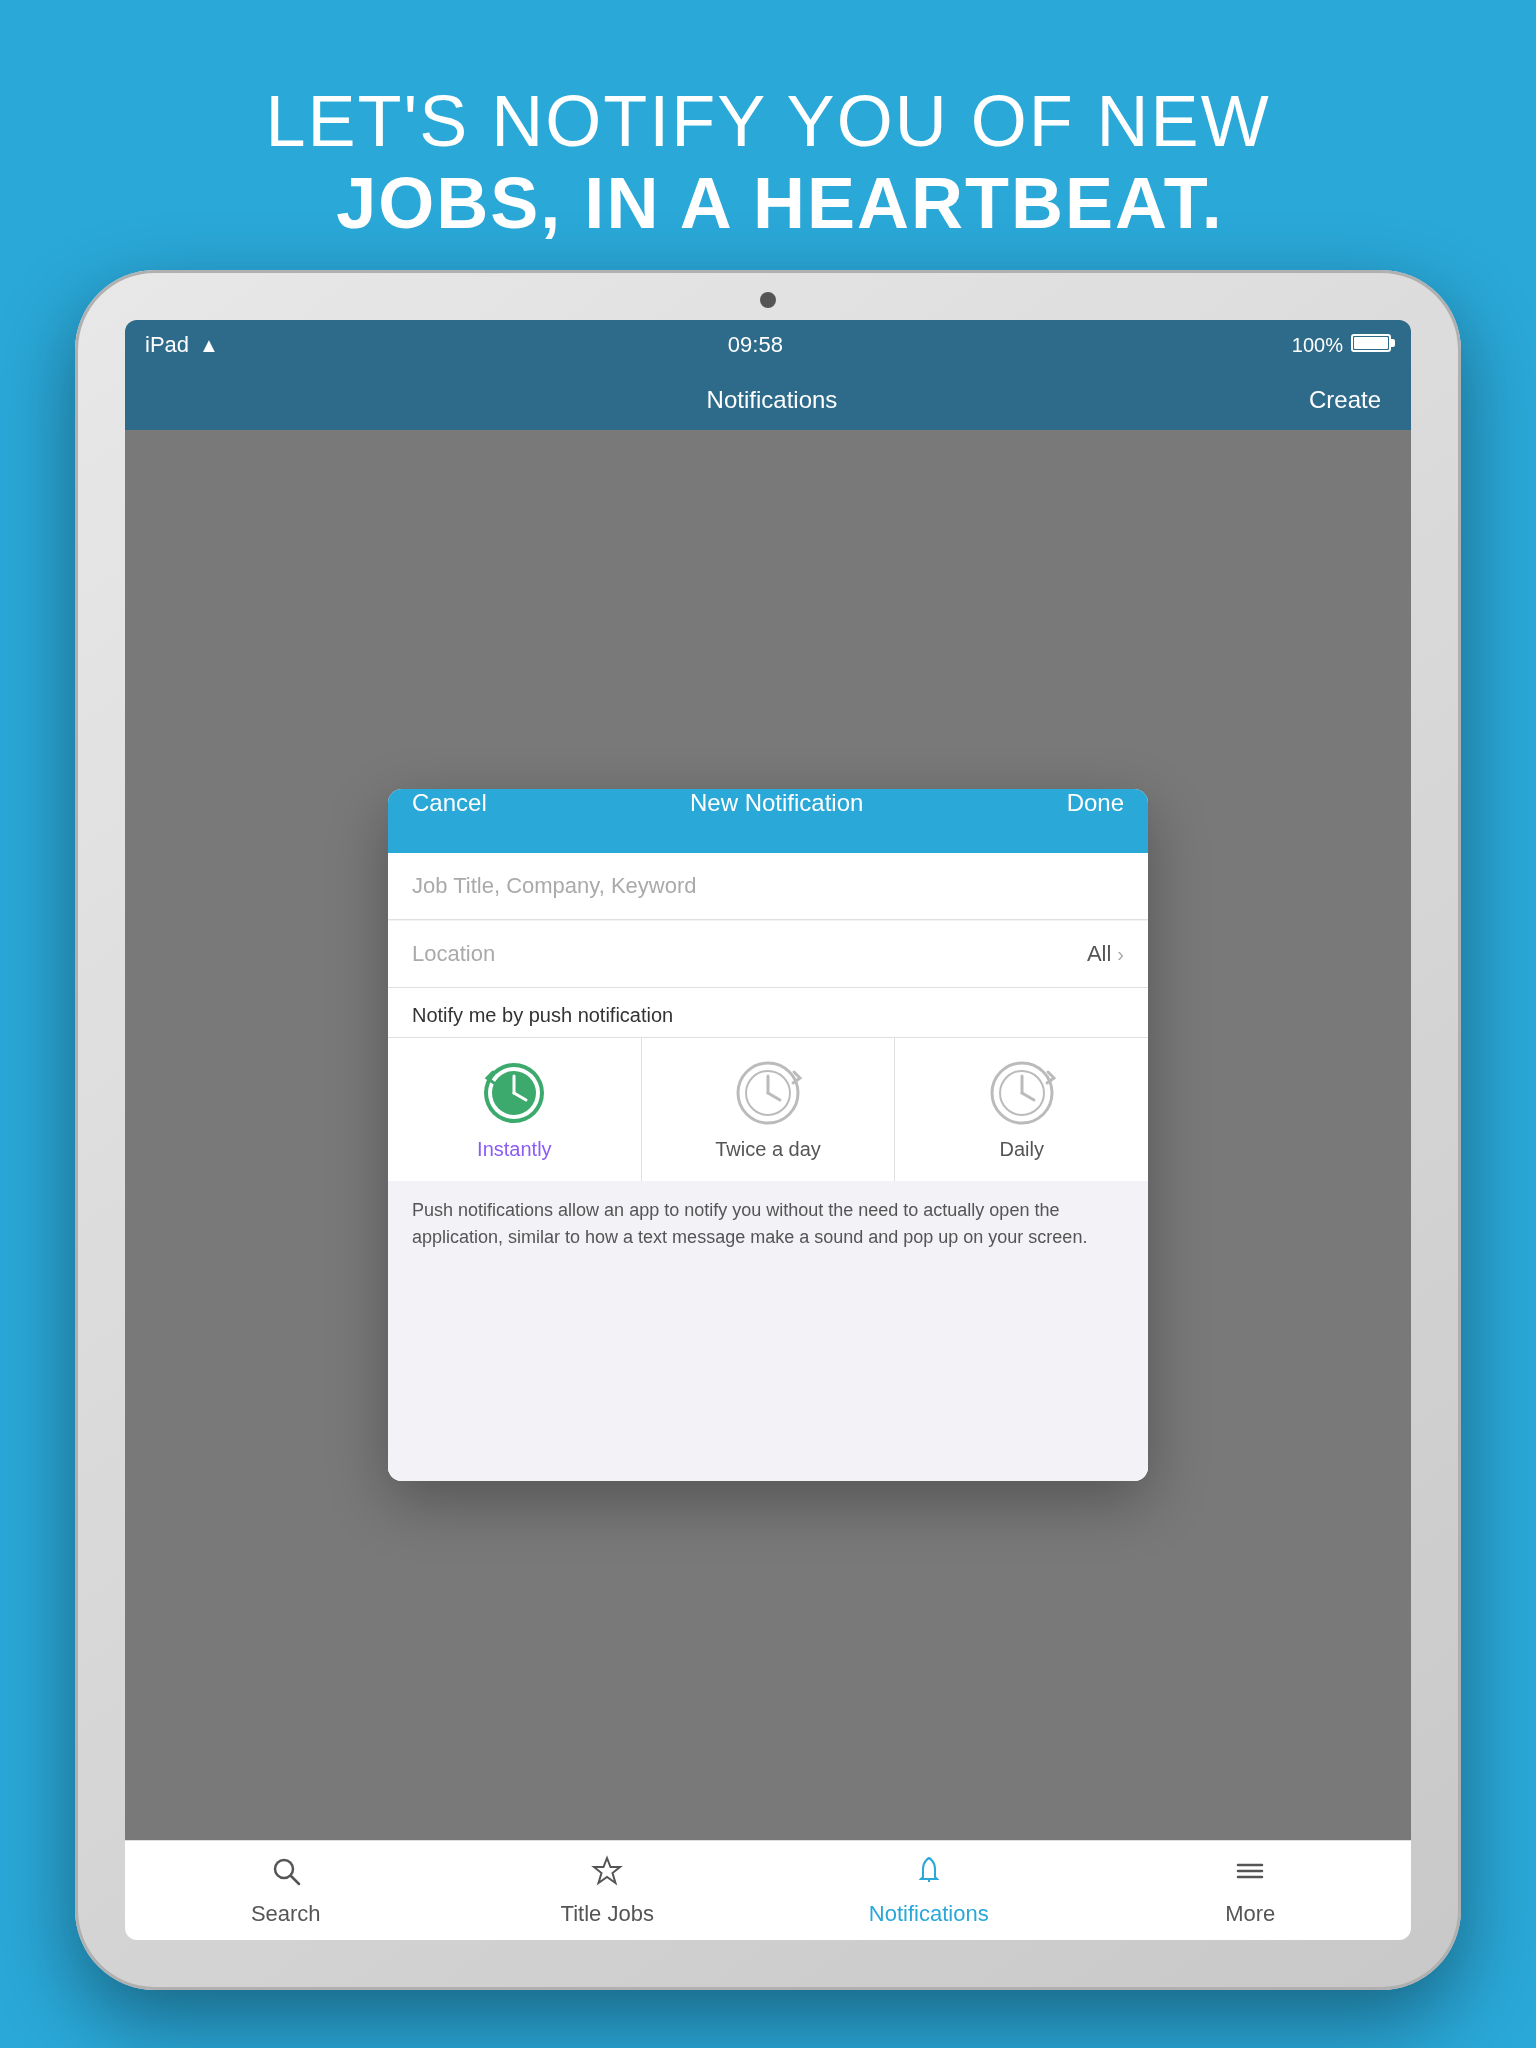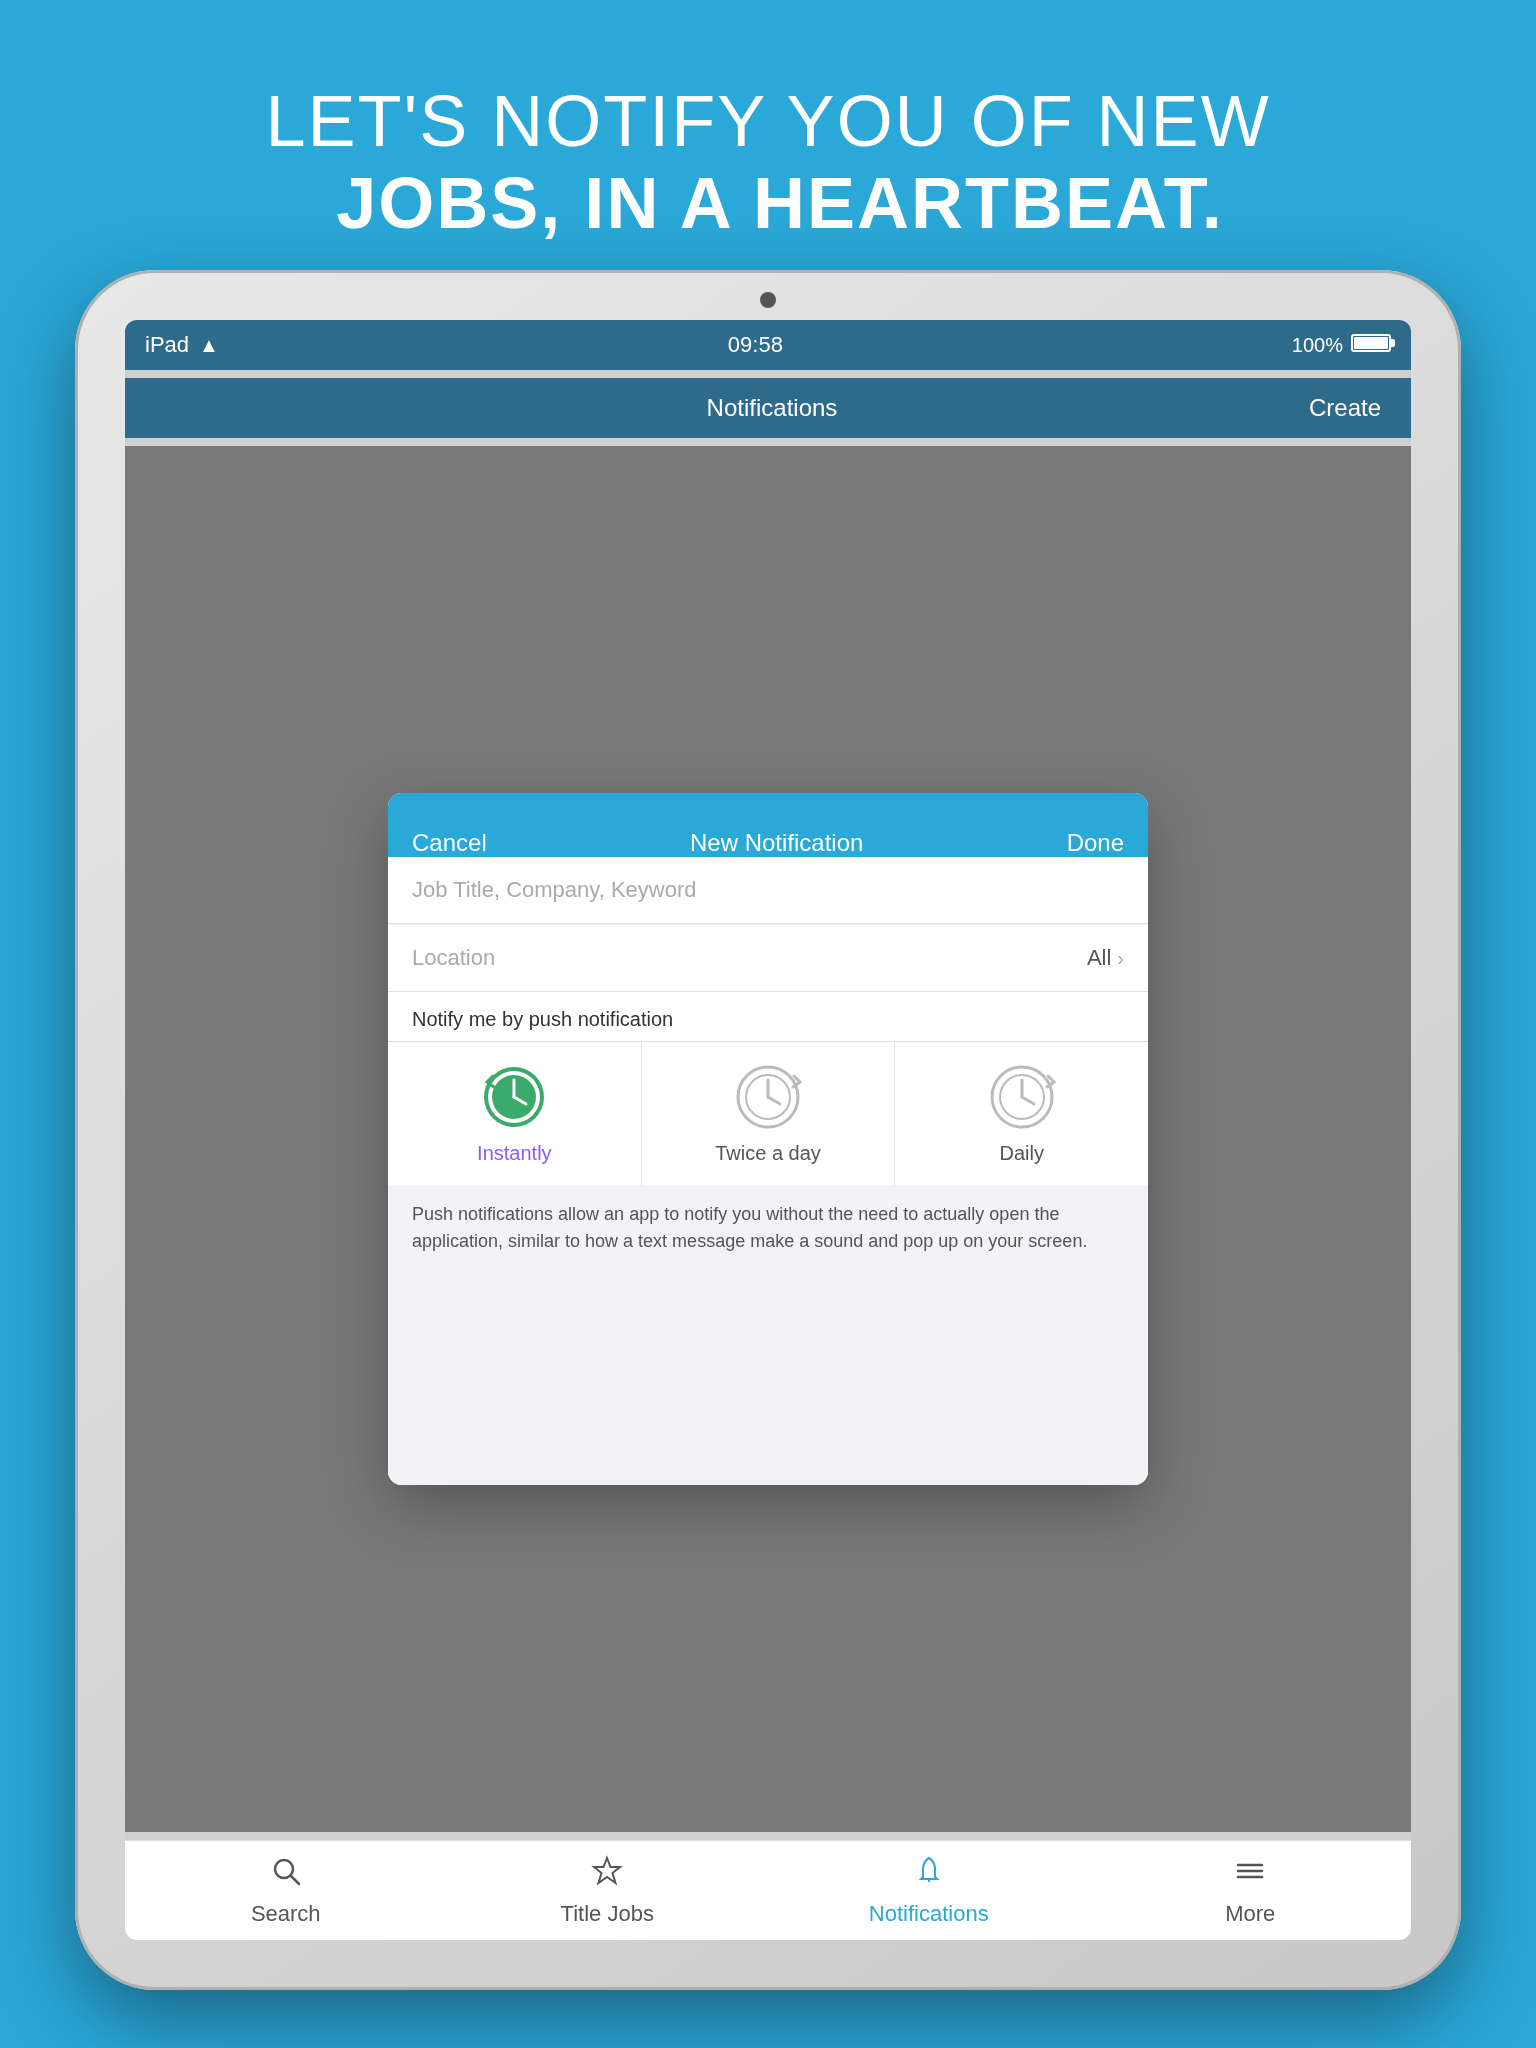--- a/index.html
+++ b/index.html
@@ -54,21 +54,20 @@
       position: absolute;
       top: 50px;
       left: 50px;
       right: 50px;
       bottom: 50px;
       background: #d0d0d0;
       border-radius: 12px;
       overflow: hidden;
       display: flex;
       flex-direction: column;
-      gap: 8px;
     }
 
     
     .camera-dot {
       position: absolute;
       top: 22px;
       left: 50%;
       transform: translateX(-50%);
       width: 16px;
       height: 16px;
@@ -183,21 +182,21 @@
       border-radius: 14px;
       overflow: hidden;
       box-shadow: 0 20px 60px rgba(0,0,0,0.3);
     }
 
     
     .dialog-header {
       background: #2aa8d8;
       height: 64px;
       display: flex;
-      align-items: flex-end;
+      align-items: flex-start;
       justify-content: space-between;
       padding: 0 24px;
     }
     .dialog-header .cancel-btn {
       font-size: 24px;
       color: white;
       cursor: pointer;
     }
     .dialog-header .dialog-title {
       font-size: 24px;

